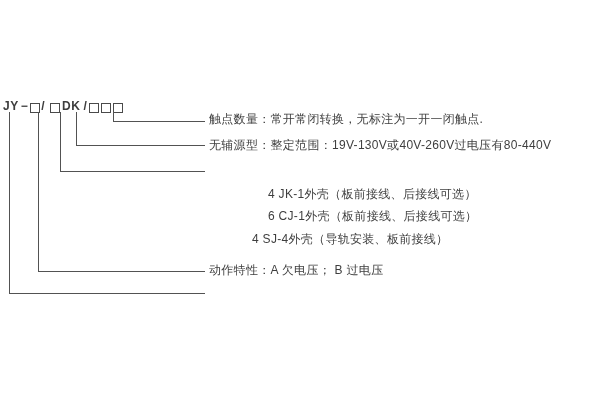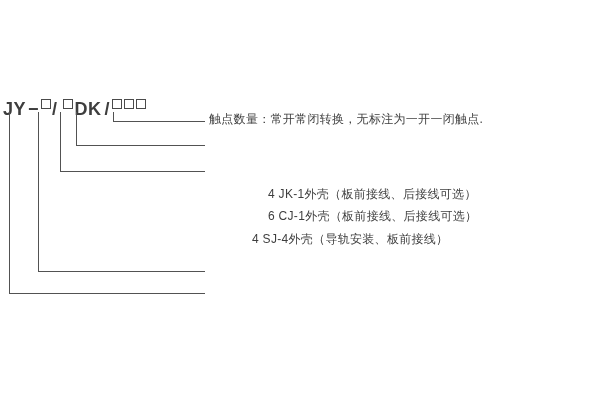--- a/index.html
+++ b/index.html
@@ -16,22 +16,22 @@
     font-family: "Liberation Sans", sans-serif;
     color: #3e3e3e;
   }
   
   .model-row {
     position: absolute;
     left: 3px;
     top: 99px;
     height: 14px;
     display: flex;
-    align-items: flex-start;
-    font-size: 18px;
+    align-items: flex-end;
+    font-size: 12px;
     font-weight: 600;
     letter-spacing: 0.5px;
     color: #3e3e3e;
     white-space: nowrap;
   }
   .pbox {
     display: inline-block;
     width: 8px;
     height: 8px;
     border: 1.5px solid #4a4a4a;
@@ -89,23 +89,25 @@
   </div>
 
   <div class="conn conn-contacts"></div>
   <div class="conn conn-noaux"></div>
   <div class="conn conn-shell"></div>
   <div class="conn conn-action"></div>
   <div class="conn conn-product"></div>
 
   <div class="callout row-contacts">触点数量：常开常闭转换，无标注为一开一闭触点.</div>
 
+  <div class="callout row-noaux">无辅源型：整定范围：19V-130V或40V-260V过电压有80-440V</div>
 
 
   <div class="callout row-shell-2">4 JK-1外壳（板前接线、后接线可选）</div>
 
   <div class="callout row-shell-3">6 CJ-1外壳（板前接线、后接线可选）</div>
 
   <div class="callout row-shell-4">4 SJ-4外壳（导轨安装、板前接线）</div>
 
+  <div class="callout row-action">动作特性：A 欠电压； B 过电压</div>
 
 
 </div>
 
 </body></html>

